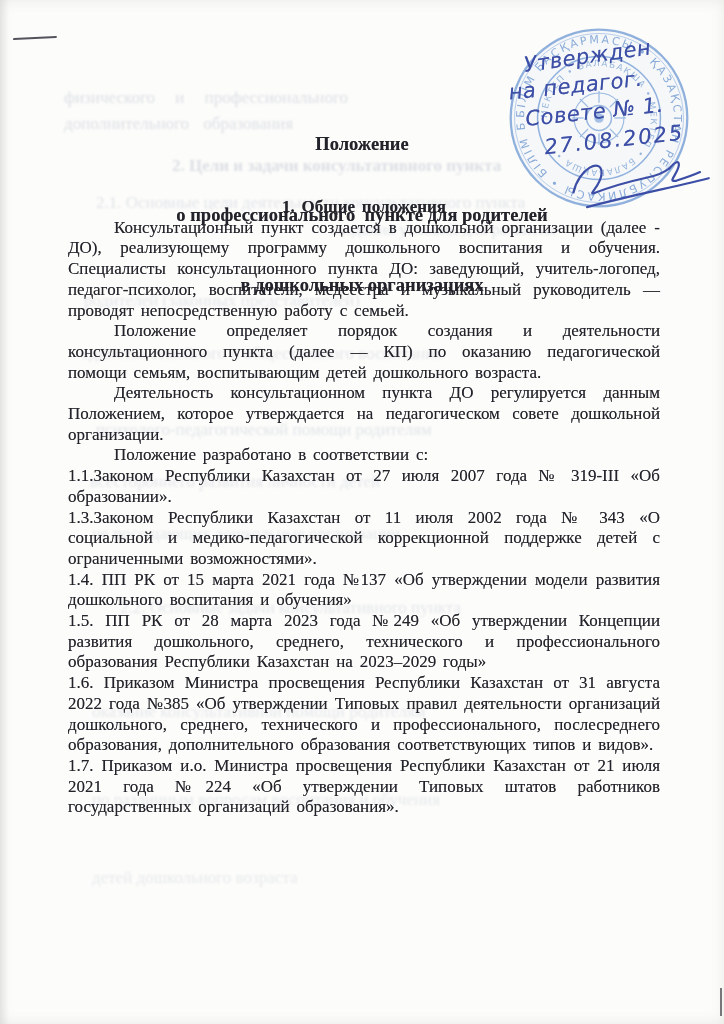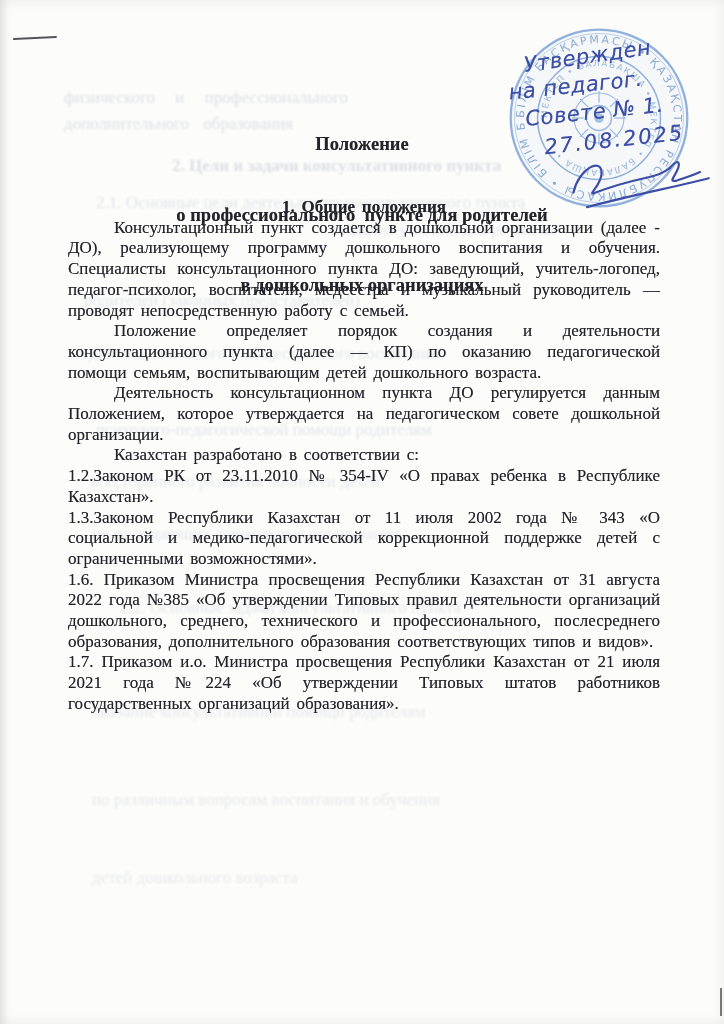--- a/index.html
+++ b/index.html
@@ -175,20 +175,22 @@
     <div>Положение</div>
     <div>о профессионального  пункте для родителей</div>
     <div>в дошкольных организациях</div>
   </div>
 
   <div class="content">
     <p class="heading">1. Общие положения</p>
     <p class="ind">Консультационный пункт создается в дошкольной организации (далее - ДО), реализующему программу дошкольного воспитания и обучения. Специалисты консультационного пункта ДО: заведующий, учитель-логопед, педагог-психолог, воспитатели, медсестра и музыкальный руководитель — проводят непосредственную работу с семьей.</p>
     <p class="ind">Положение определяет порядок создания и деятельности консультационного пункта (далее — КП) по оказанию педагогической помощи семьям, воспитывающим детей дошкольного возраста.</p>
     <p class="ind">Деятельность консультационном пункта ДО регулируется данным Положением, которое утверждается на педагогическом совете дошкольной организации.</p>
-    <p class="ind">Казахстан разработано в соответствии с:</p>
-    <p>1.2.Законом РК от 23.11.2010 № 354-IV «О правах ребенка в Республике Казахстан».</p>
+    <p class="ind">Положение разработано в соответствии с:</p>
+    <p>1.1.Законом Республики Казахстан от 27 июля 2007 года № 319-III «Об образовании».</p>
     <p>1.3.Законом Республики Казахстан от 11 июля 2002 года № 343 «О социальной и медико-педагогической коррекционной поддержке детей с ограниченными возможностями».</p>
+    <p>1.4. ПП РК от 15 марта 2021 года №137 «Об утверждении модели развития дошкольного воспитания и обучения»</p>
+    <p>1.5. ПП РК от 28 марта 2023 года №249 «Об утверждении Концепции развития дошкольного, среднего, технического и профессионального образования Республики Казахстан на 2023–2029 годы»</p>
     <p>1.6. Приказом Министра просвещения Республики Казахстан от 31 августа 2022 года №385 «Об утверждении Типовых правил деятельности организаций дошкольного, среднего, технического и профессионального, послесреднего образования, дополнительного образования соответствующих типов и видов».</p>
     <p>1.7. Приказом и.о. Министра просвещения Республики Казахстан от 21 июля 2021 года №224 «Об утверждении Типовых штатов работников государственных организаций образования».</p>
   </div>
 
 </div>
 
 </body></html>

